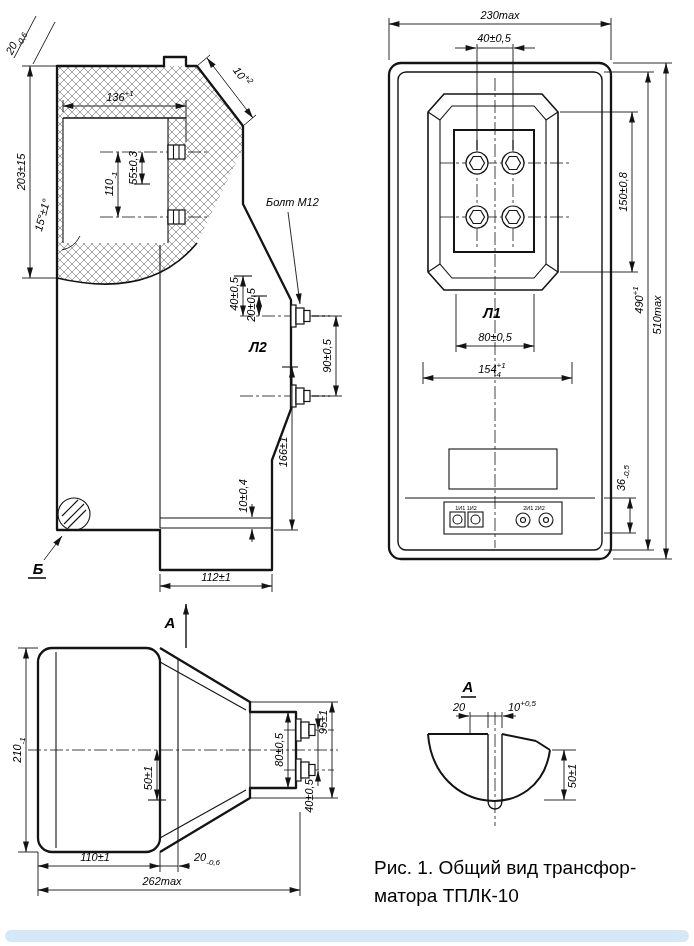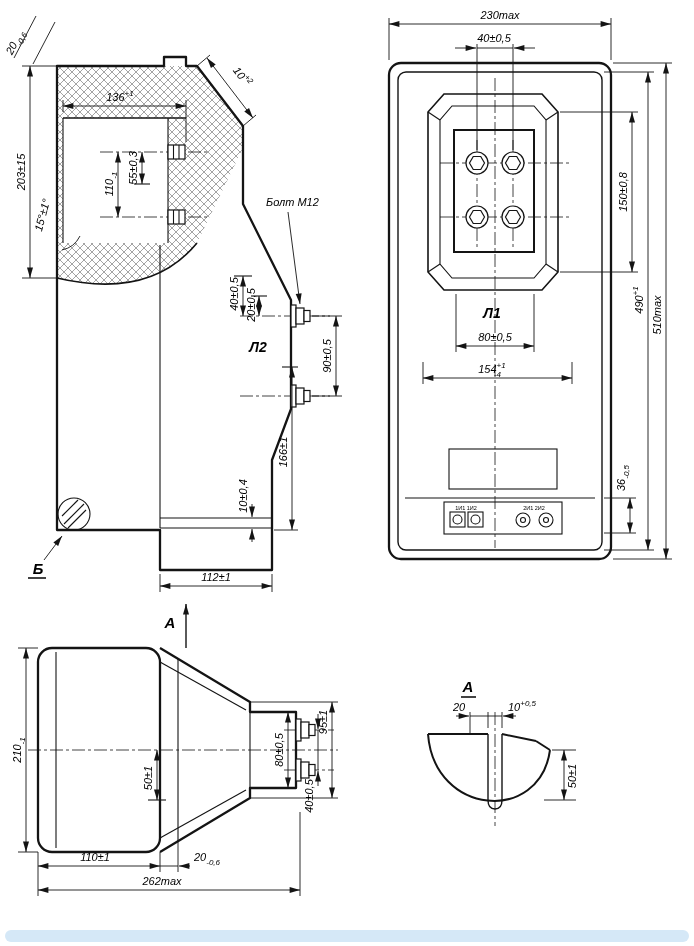--- a/index.html
+++ b/index.html
@@ -296,17 +296,19 @@
     <text class="dim ta-s" x="508" y="711"><tspan>10</tspan><tspan class="tol" dy="-5">+0,5</tspan></text>
 
     <line x1="552" y1="750" x2="576" y2="750" class="dimln"></line>
     <line x1="544" y1="800" x2="576" y2="800" class="dimln"></line>
     <line x1="564" y1="750" x2="564" y2="800" class="dimln" marker-start="url(#arw)" marker-end="url(#arw)"></line>
     <text class="dim" transform="translate(576,776) rotate(-90)"><tspan>50±1</tspan></text>
   </g>
 </svg>
 
 <div class="caption">
+  <div>Рис. 1. Общий вид трансфор-</div>
+  <div>матора ТПЛК-10</div>
 </div>
 
 <div class="footer-bar"></div>
 
 </div>
 
 </body></html>

